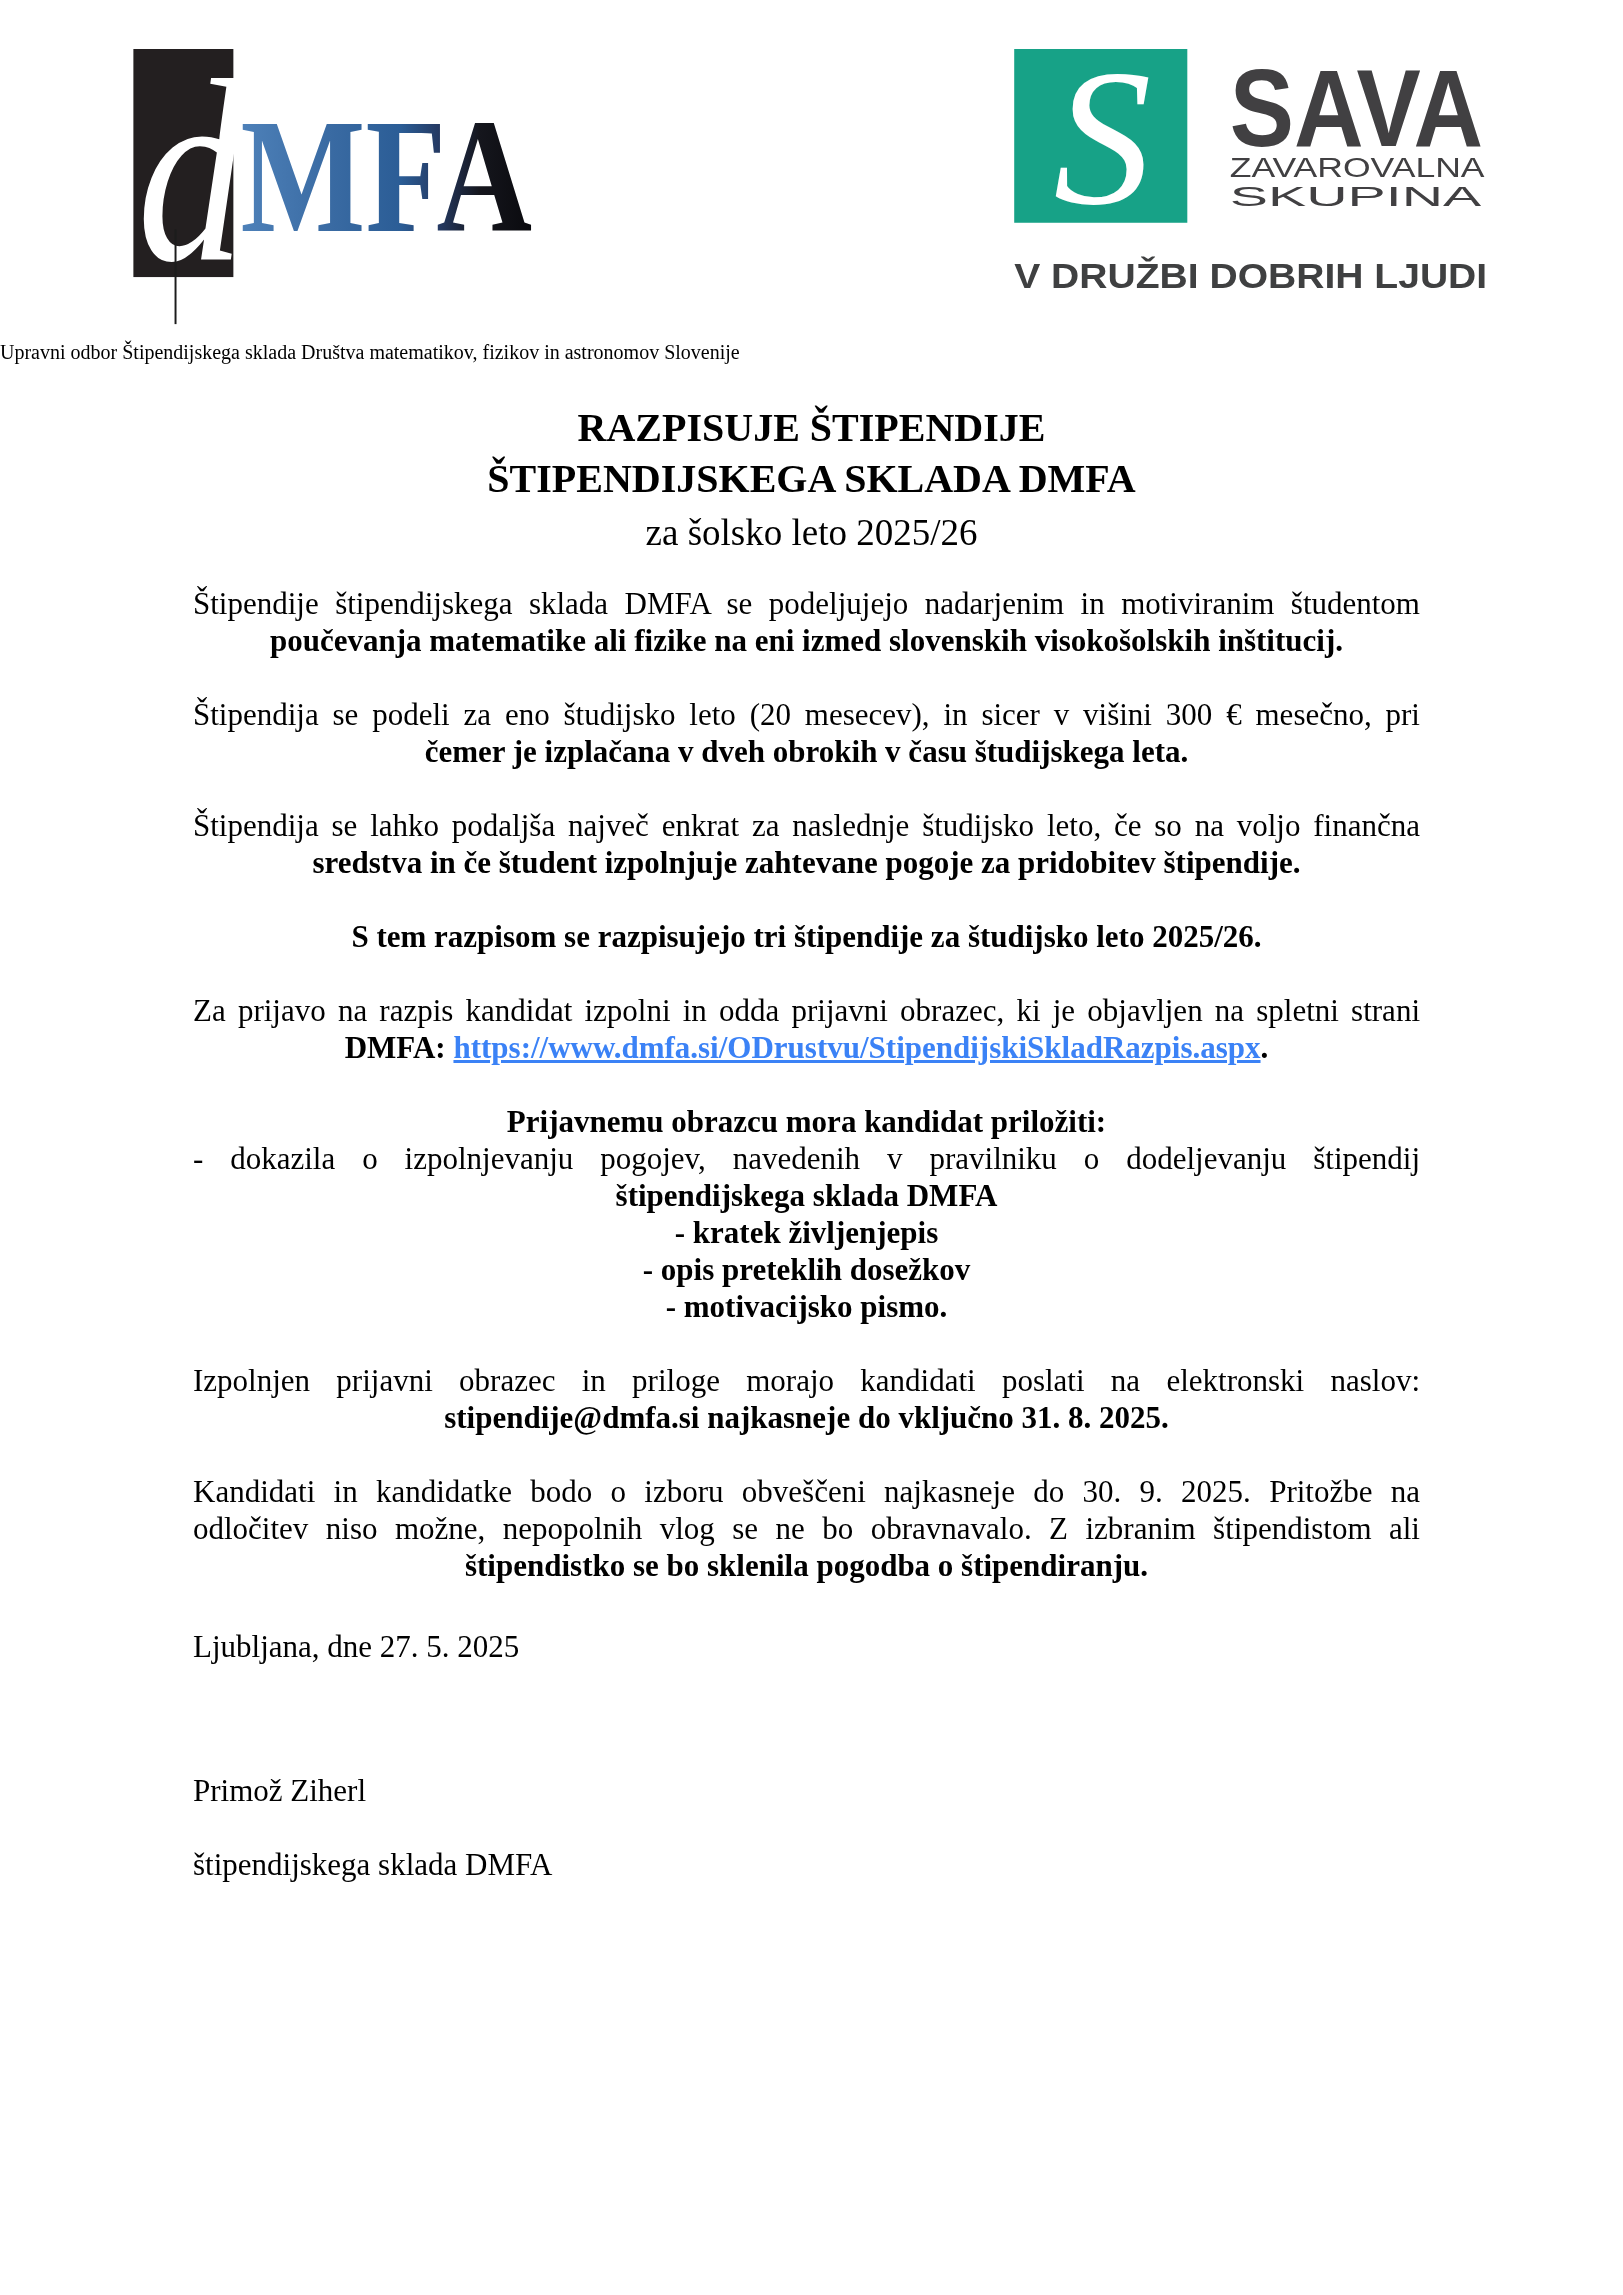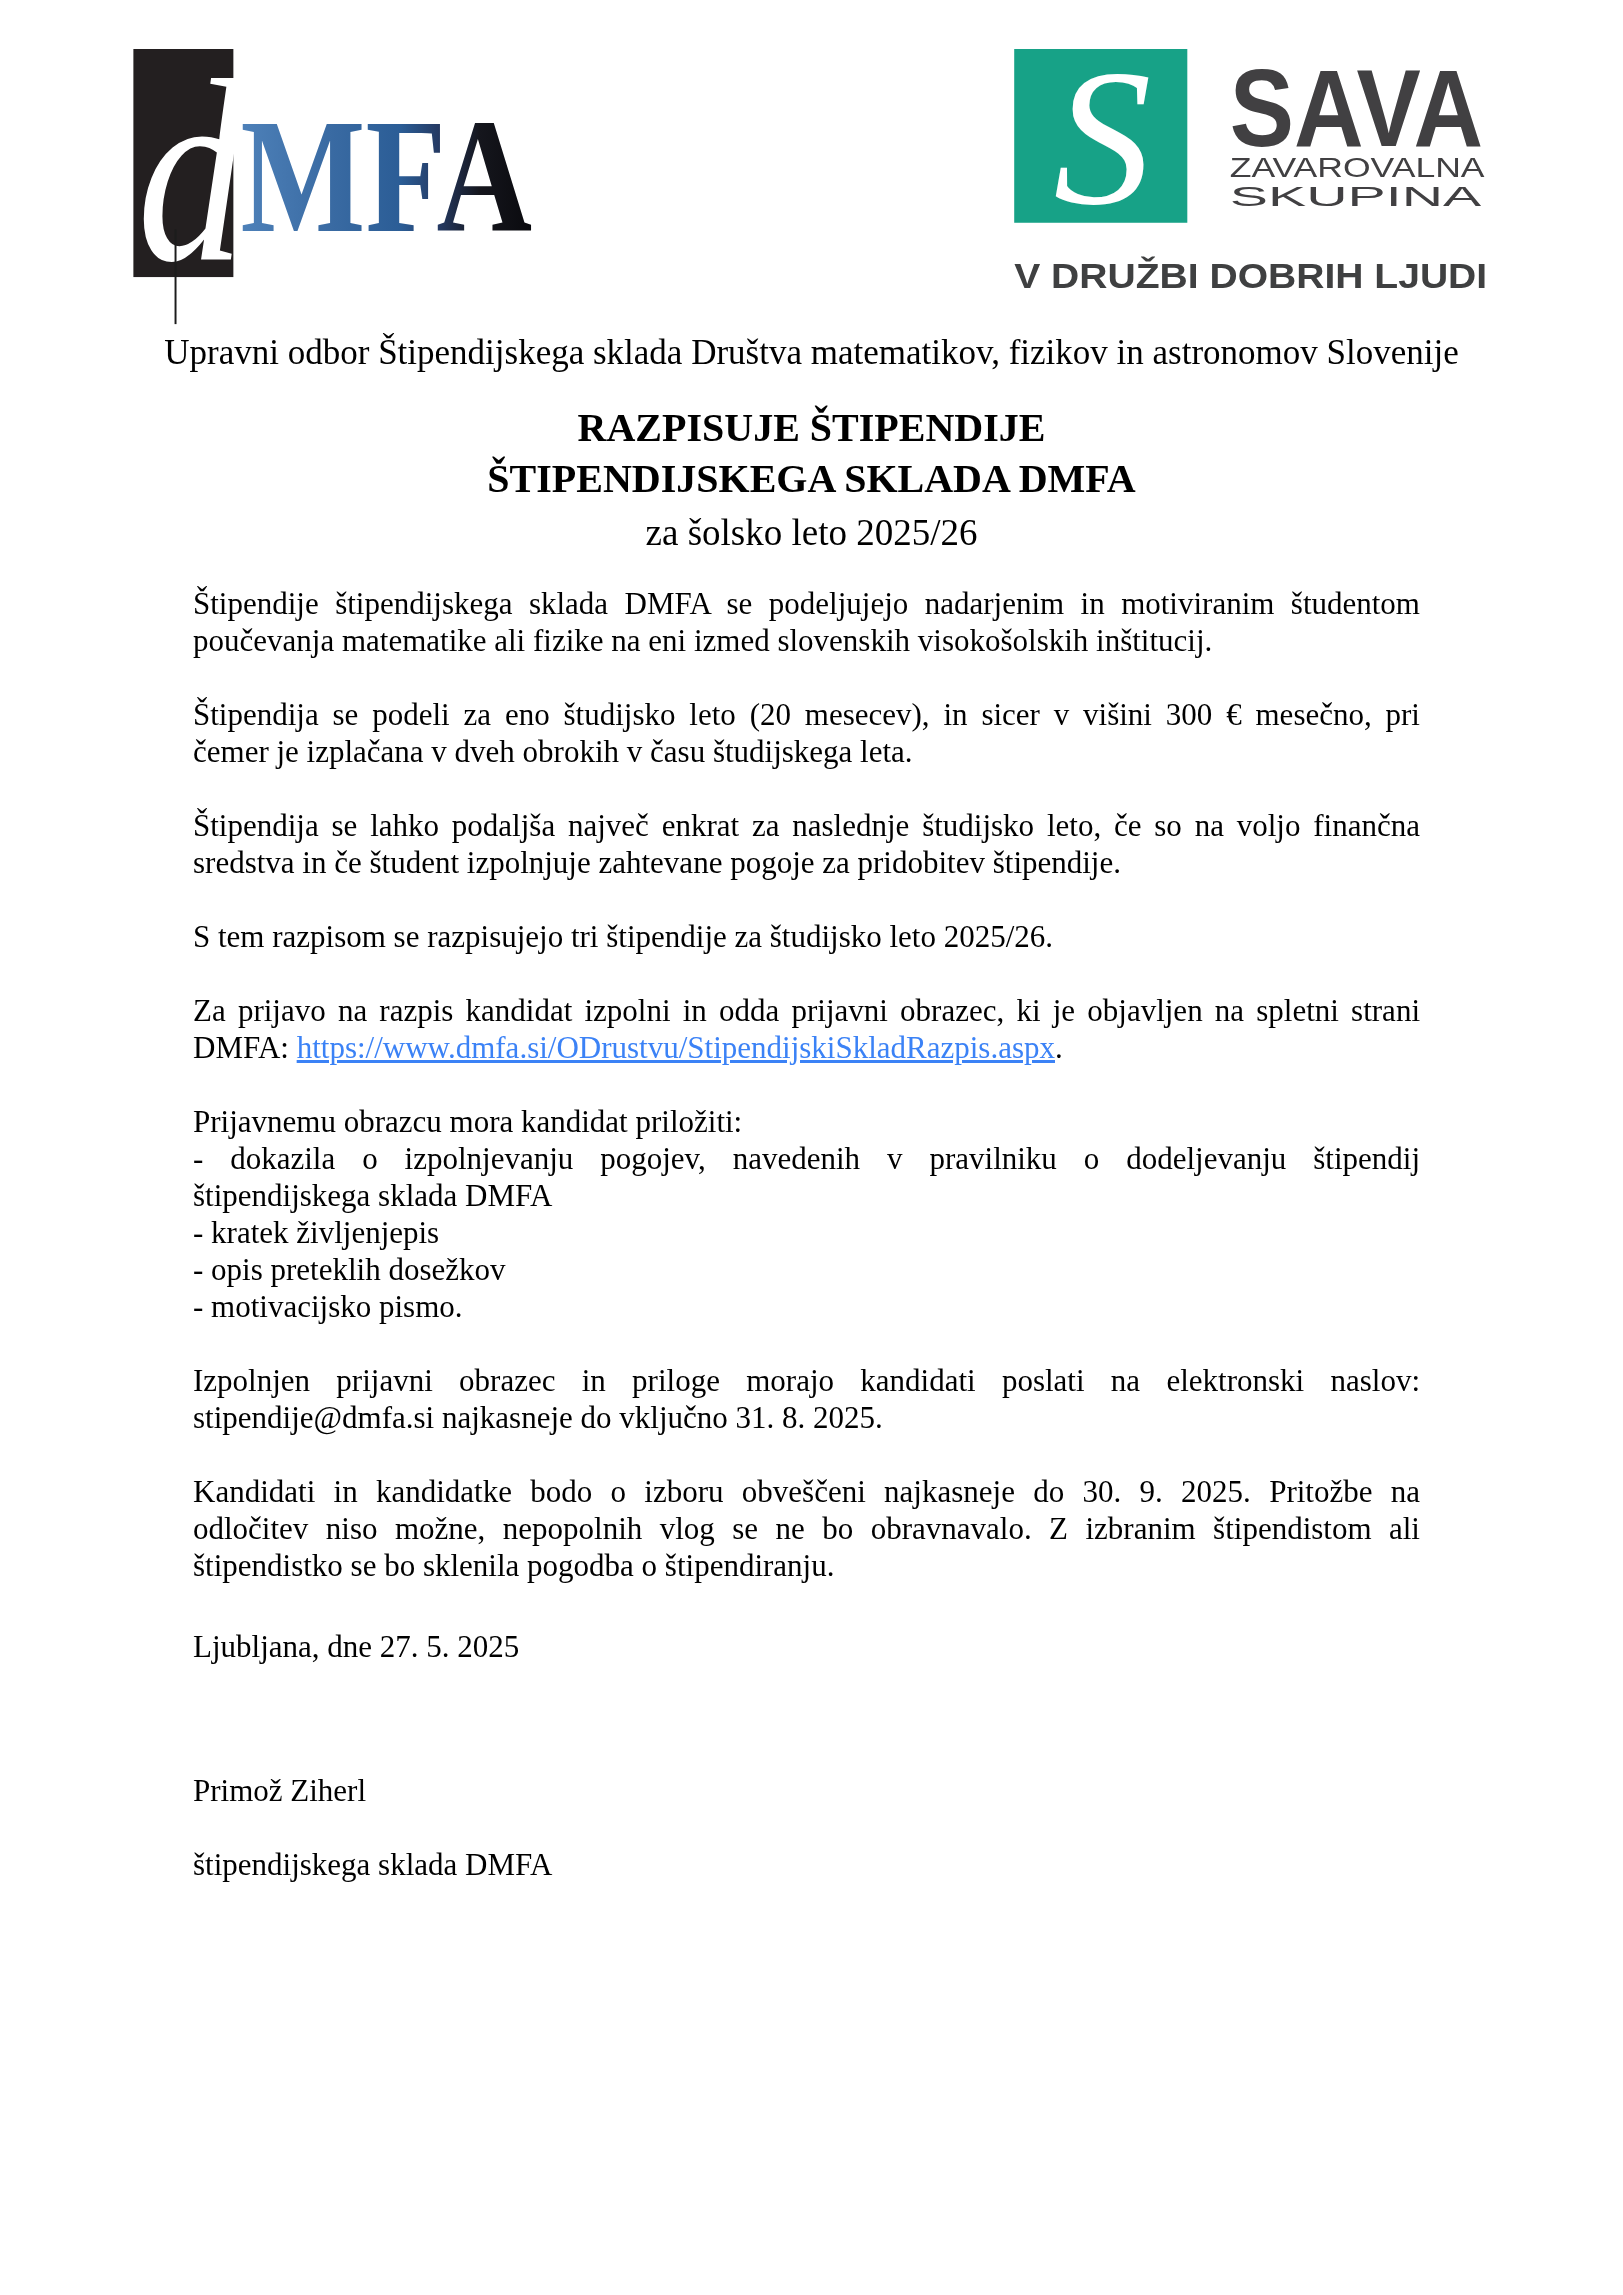--- a/index.html
+++ b/index.html
@@ -13,22 +13,22 @@
     overflow:hidden;
   }
   .header {
     display:flex;
     justify-content:space-between;
     align-items:flex-start;
     padding:49px 135px 0 133px;
   }
   .issuer {
     margin-top:2px;
-    text-align:center;
-    font-size:35px;
+    text-align:left;
+    font-size:20px;
     line-height:37px;
   }
   .title {
     margin-top:31px;
     text-align:center;
     font-weight:bold;
     font-size:40px;
     line-height:51px;
   }
   .subtitle {
@@ -39,21 +39,21 @@
   }
   .content {
     margin-top:31px;
     padding:0 187px 0 193px;
     font-size:31px;
     line-height:37px;
   }
   .para { margin:0 16px 37px 0; }
   .para:last-child { margin-bottom:0; }
   .jline { text-align:justify; text-align-last:justify; }
-  .lline { text-align:left; }
+  .lline { text-align:center;font-weight:bold; }
   a.doc-link { text-decoration:underline; }
   .place-date { margin-top:44px; }
   .signer { margin-top:107px; }
   .role { margin-top:37px; }
   .svg-text-sans { font-family:"Liberation Sans","DejaVu Sans",sans-serif; }
   .svg-text-serif { font-family:"Liberation Serif","DejaVu Serif",serif; }
 </style>
 </head>
 <body>
 

